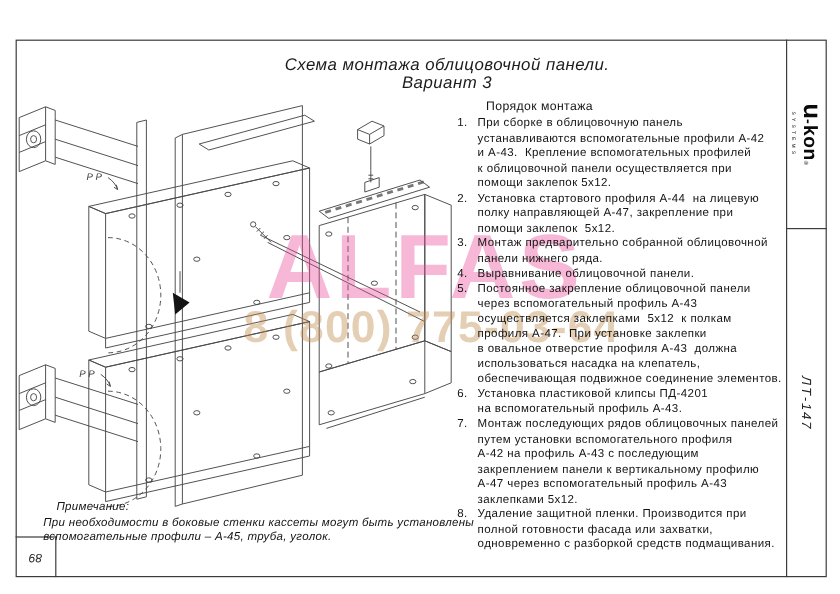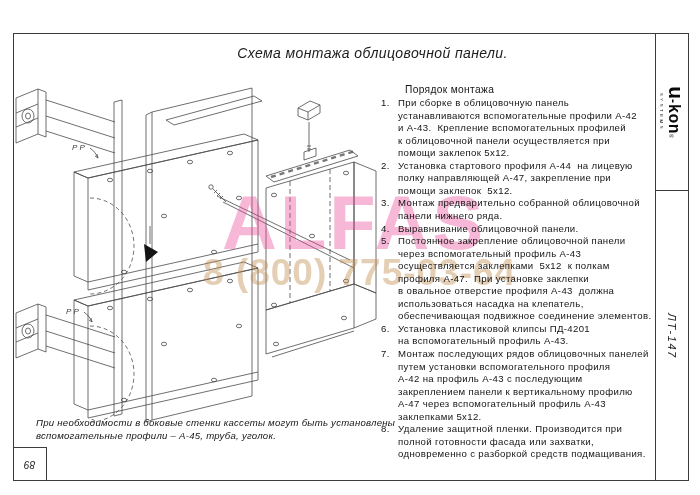--- a/index.html
+++ b/index.html
@@ -68,20 +68,21 @@
 <div class="frame"></div>
 <div class="col-divider"></div>
 <div class="col-hline"></div>
 
 <div class="pagenum-box">
   <span class="pagenum">89</span>
 </div>
 
 <div class="title">
   <div>Схема монтажа облицовочной панели.</div>
+  <div>Вариант 3</div>
 </div>
 
 <div class="wm-alfa">ALFAS</div>
 <div class="wm-phone">8 (800) 775-03-64</div>
 
 <div class="logo-wrap">
   <div class="logo-rot">
     <div class="logo-row">
       <span class="logo-u">u</span>
       <span class="logo-dash">-</span>
@@ -149,20 +150,21 @@
       <div class="instr-item">
         <span class="instr-num">8.</span>
         <span class="instr-text">Удаление защитной пленки. Производится при
 полной готовности фасада или захватки,
 одновременно с разборкой средств подмащивания.</span>
       </div>
     </div>
 </div>
 
 <div class="note">
+  <div class="note-heading">Примечание:</div>
   <div class="note-text">При необходимости в боковые стенки кассеты могут быть установлены
 вспомогательные профили – А-45, труба, уголок.</div>
 </div>
 
 <svg class="drawing-svg" width="372" height="404" viewBox="0 0 372 404" xmlns="http://www.w3.org/2000/svg">
   <defs>
     <g id="bracket">
       <path d="M2,22 L24,13 L24,58 L2,67 Z"></path>
       <path d="M24,13 L32,16 L32,61 L24,58"></path>
       <path d="M2,37 L24,28 M2,51 L24,42"></path>

